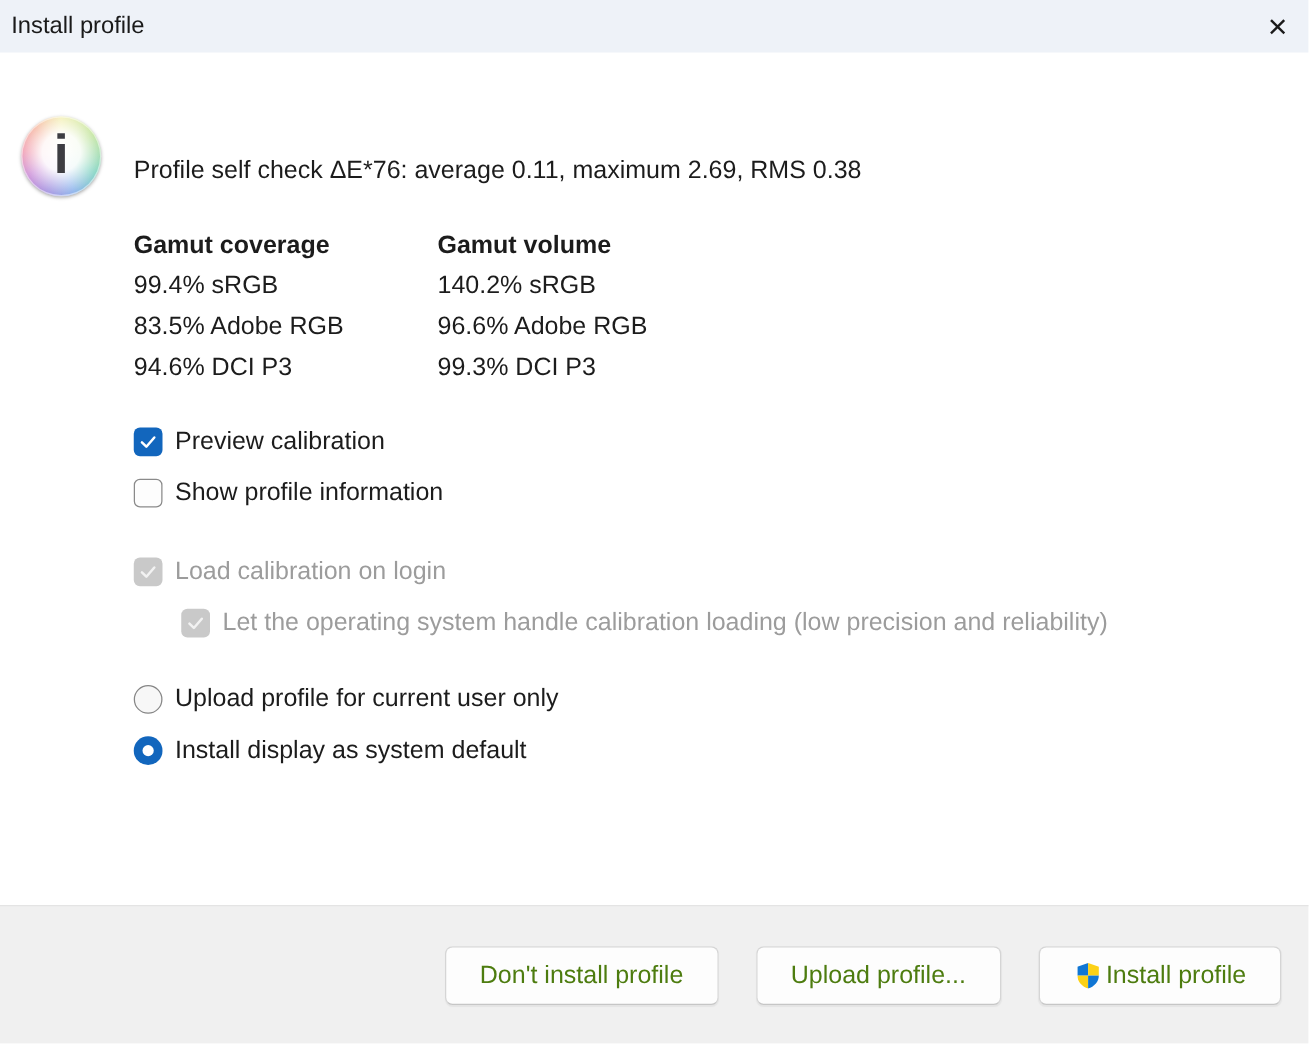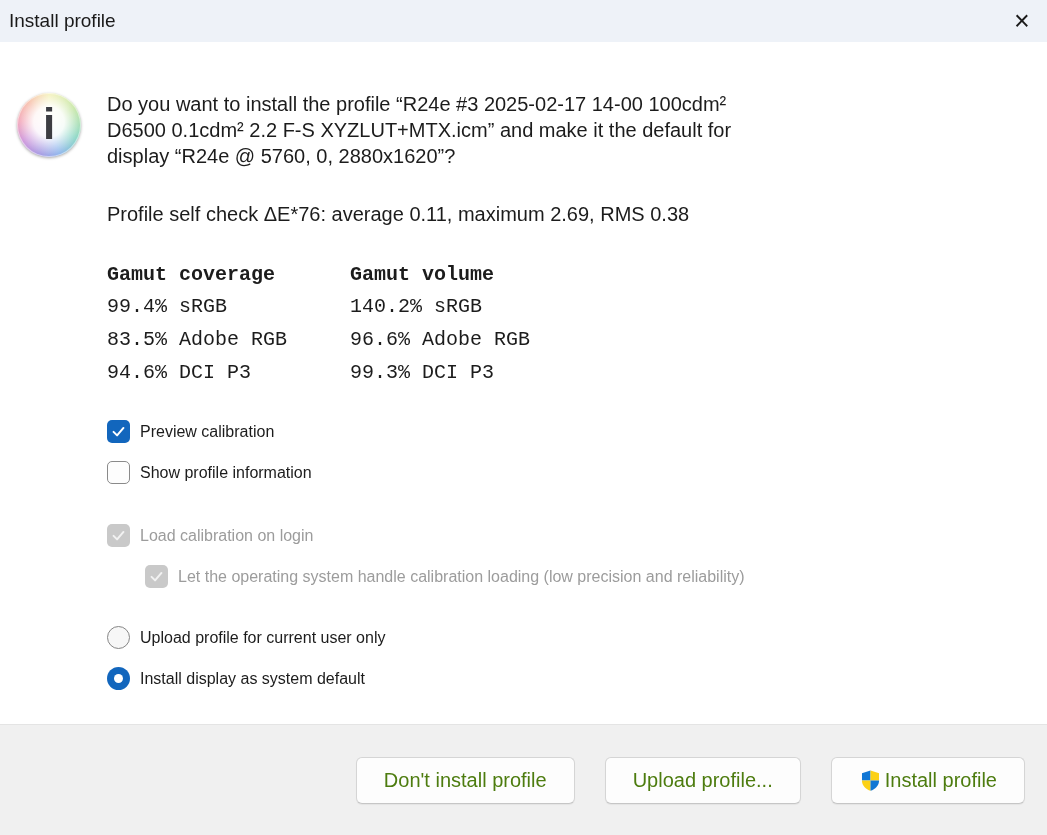--- a/index.html
+++ b/index.html
@@ -33,28 +33,28 @@
   }
   .info-icon .glyph{
     font-size:44px;font-weight:700;color:#3d3d42;line-height:1;
     transform:translateY(-1px);
   }
   .content{margin-left:26px;flex:1;}
   .message{font-size:20px;line-height:26px;white-space:nowrap;}
   .selfcheck{font-size:20px;margin-top:34px;white-space:nowrap;}
   
   .gamut{display:flex;margin-top:33px;}
-  .gcol{width:243px;font-family:Liberation Mono, monospace;}
+  .gcol{width:243px;}
   .ghead{font-size:20px;font-weight:700;line-height:31px;}
   .grow{font-size:20px;line-height:33px;white-space:nowrap;}
   
   .opt-group{margin-top:31px;}
   .opt-row{display:flex;align-items:center;margin-bottom:18px;cursor:default;}
   .opt-row:last-child{margin-bottom:0;}
-  .opt-row .lbl{font-size:16px;margin-left:10px;white-space:nowrap;}
+  .opt-row .lbl{font-size:20px;margin-left:10px;white-space:nowrap;}
   .checkbox{
     width:23px;height:23px;border-radius:5px;box-sizing:border-box;flex:0 0 23px;
     display:flex;align-items:center;justify-content:center;
   }
   .checkbox.checked{background:#1266bd;}
   .checkbox.unchecked{background:#fdfdfd;border:1.5px solid #8a8a8a;}
   .checkbox.disabled-checked{background:#c9c9c9;}
   .checkbox svg{width:17px;height:17px;}
   .group-disabled .lbl{color:#9c9c9c;}
   .nested{margin-left:38px;margin-top:18px;}
@@ -93,25 +93,20 @@
     </button>
   </div>
 
   <div class="main">
     <div class="info-icon">
       <span class="glyph">i</span>
     </div>
 
     <div class="content">
 
-      <div class="message">
-        <div>Do you want to install the profile “R24e #3 2025-02-17 14-00 100cdm²</div>
-        <div>D6500 0.1cdm² 2.2 F-S XYZLUT+MTX.icm” and make it the default for</div>
-        <div>display “R24e @ 5760, 0, 2880x1620”?</div>
-      </div>
 
       <div class="selfcheck">Profile self check ΔE*76: average 0.11, maximum 2.69, RMS 0.38</div>
 
       <div class="gamut">
         <div class="gcol">
           <div class="ghead">Gamut coverage</div>
           <div class="grow">99.4% sRGB</div>
           <div class="grow">83.5% Adobe RGB</div>
           <div class="grow">94.6% DCI P3</div>
         </div>

